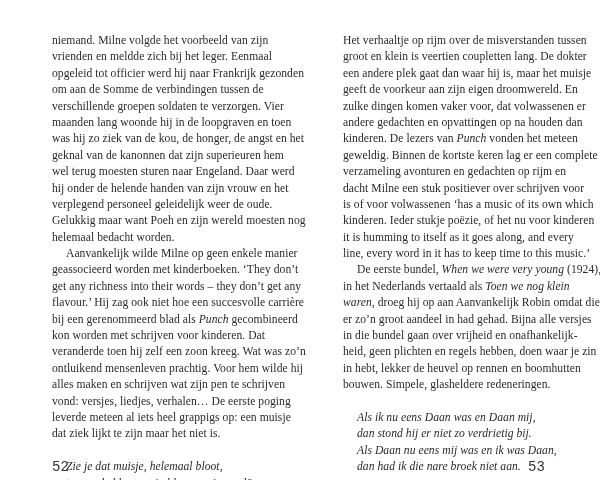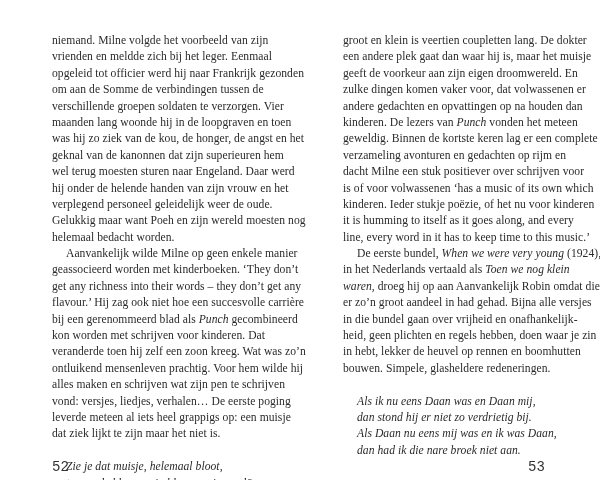--- a/index.html
+++ b/index.html
@@ -71,20 +71,21 @@
       <span class="line">Zie je dat muisje, helemaal bloot,</span>
       <span class="line">tussen de bloemen in blauw en in rood?</span>
 
     </div>
   </div>
   <div class="pagenum">52</div>
 </div>
 
 <div class="page right">
   <div class="text">
+    <span class="line">Het verhaaltje op rijm over de misverstanden tussen</span>
     <span class="line">groot en klein is veertien coupletten lang. De dokter</span>
     <span class="line">een andere plek gaat dan waar hij is, maar het muisje</span>
     <span class="line">geeft de voorkeur aan zijn eigen droomwereld. En</span>
     <span class="line">zulke dingen komen vaker voor, dat volwassenen er</span>
     <span class="line">andere gedachten en opvattingen op na houden dan</span>
     <span class="line"><span>kinderen. De lezers van </span><em>Punch</em><span> vonden het meteen</span></span>
     <span class="line">geweldig. Binnen de kortste keren lag er een complete</span>
     <span class="line">verzameling avonturen en gedachten op rijm en</span>
     <span class="line">dacht Milne een stuk positiever over schrijven voor</span>
     <span class="line">is of voor volwassenen ‘has a music of its own which</span>

